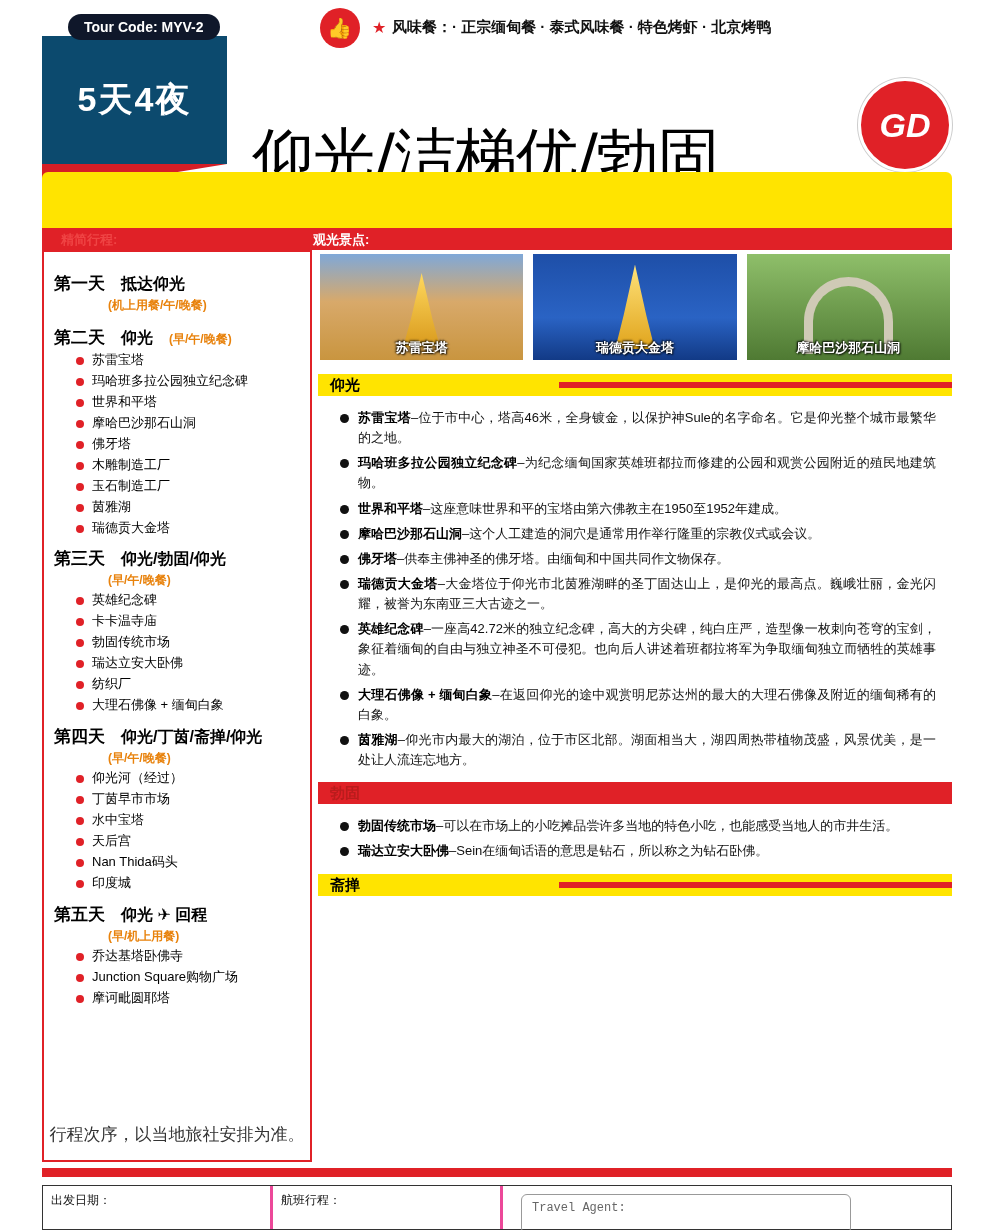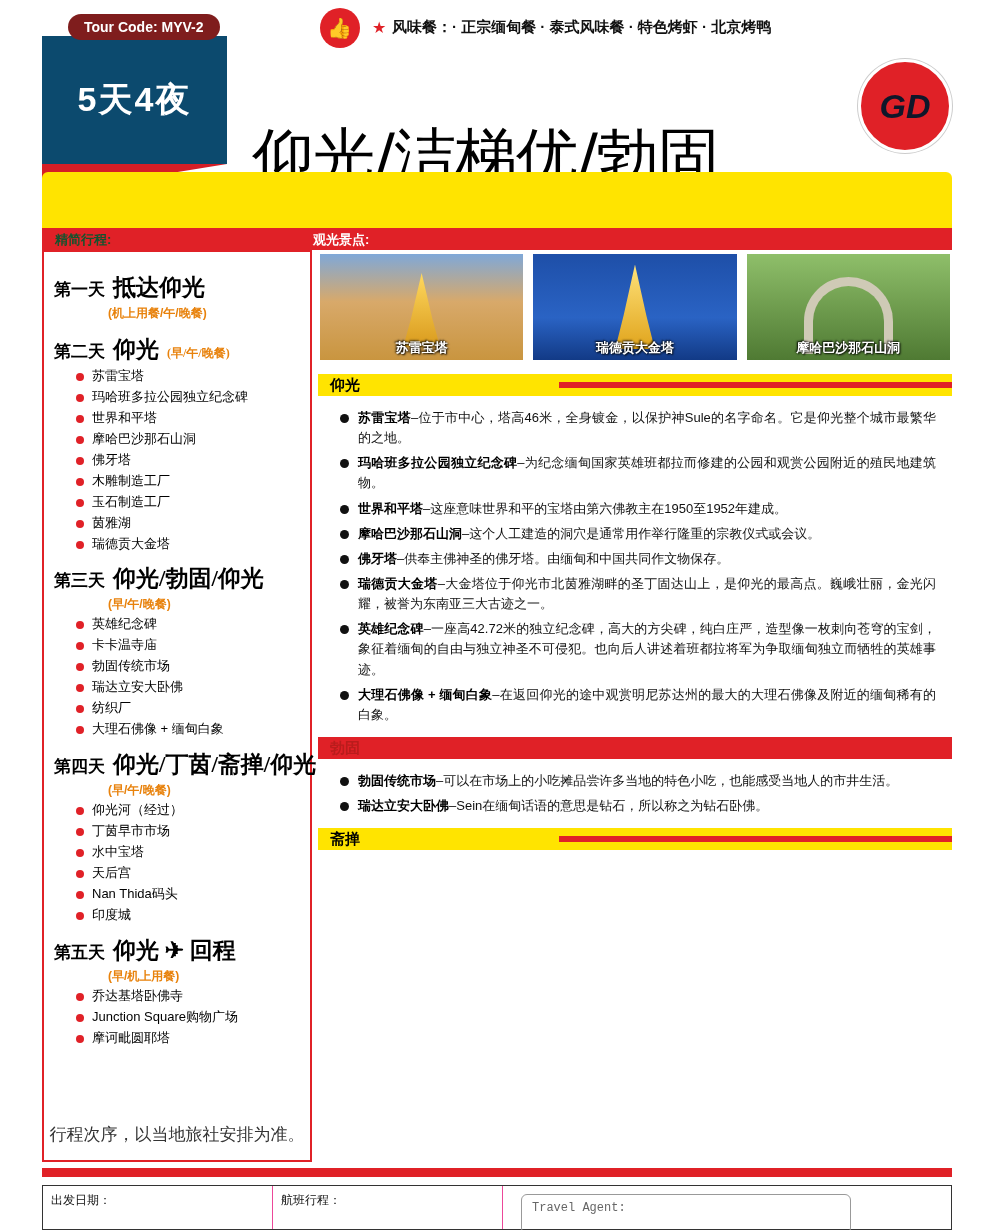--- a/index.html
+++ b/index.html
@@ -35,38 +35,38 @@
   }
   .main-title{
     position:absolute;left:210px;top:48px;
     font-size:62px;font-weight:normal;color:#000;
     letter-spacing:-1px;
     white-space:nowrap;
     font-family:"DejaVu Sans",sans-serif;
     margin-top:31px;
   }
   .logo{
-    position:absolute;right:0;top:23px;width:88px;height:88px;
+    position:absolute;right:0;top:42px;width:88px;height:88px;
     border-radius:50%;
     background:#e02127;
     border:3px solid #fff;
     box-shadow:0 0 0 1px #ccc;
     display:flex;align-items:center;justify-content:center;
-    color:#0f172a;font-size:34px;font-weight:bold;font-style:italic;
+    color:#ffffff;font-size:34px;font-weight:bold;font-style:italic;
   }
 
   
   .yellow-bar{
     position:absolute;left:42px;top:172px;width:910px;height:56px;
     background:#ffe400;
     border-radius:6px 6px 0 0;
   }
   .tour-code{
     position:absolute;left:68px;top:14px;
-    background:#7f1d1d;color:#fff;
+    background:#0f172a;color:#fff;
     font-size:14px;font-weight:bold;
     padding:5px 16px;border-radius:14px;
     white-space:nowrap;
   }
   .thumb-icon{
     position:absolute;left:320px;top:8px;width:40px;height:40px;
     border-radius:50%;background:#e02127;
     color:#fff;font-size:20px;
     display:flex;align-items:center;justify-content:center;
   }
@@ -78,42 +78,41 @@
     font-size:15px;font-weight:bold;color:#111;
     white-space:nowrap;
   }
 
   
   .red-stripe{
     position:absolute;left:42px;top:228px;width:910px;height:22px;
     background:#e02127;
   }
   .stripe-label-left{
-    position:absolute;left:55px;top:231px;color:#14532d;font-size:13px;font-weight:bold;
+    position:absolute;left:61px;top:231px;color:#ef4444;font-size:13px;font-weight:bold;
   }
   .stripe-label-right{
     position:absolute;left:313px;top:231px;color:#fff;font-size:13px;font-weight:bold;
   }
 
   
   .left-col{
     position:absolute;left:42px;top:250px;width:270px;height:912px;
     border:2px solid #e02127;
     box-sizing:border-box;
     background:#fff;
     padding:8px 0 0 0;
   }
   .day-block{margin:0 0 4px 0;padding:0 10px;}
   .day-head{
-    display:flex;align-items:baseline;gap:8px;
+    display:flex;align-items:baseline;gap:16px;
     margin-top:12px;
-    font-family:Liberation Serif, serif;
   }
   .day-num{font-size:17px;font-weight:bold;color:#000;white-space:nowrap;}
-  .day-title{font-size:23px;font-weight:bold;color:#000;white-space:nowrap;}
+  .day-title{font-size:16px;font-weight:bold;color:#000;white-space:nowrap;}
   .day-meals{
     font-size:12px;color:#e8820c;font-weight:bold;
     margin:2px 0 2px 54px;
   }
   .day-meals-inline{font-size:12px;color:#e8820c;font-weight:bold;}
   ul.spots{list-style:none;margin:4px 0 0 0;padding:0 0 0 22px;}
   ul.spots li{
     position:relative;font-size:13px;color:#000;
     padding:0 0 0 16px;margin:0 0 6px 0;line-height:1.15;
   }
@@ -194,21 +193,21 @@
   
   .footer-rule{
     position:absolute;left:42px;top:1168px;width:910px;height:9px;background:#e02127;
   }
   .footer{
     position:absolute;left:42px;top:1185px;width:910px;height:45px;
     border:1px solid #333;box-sizing:border-box;
     display:flex;
   }
   .f-cell{
-    border-right:1px solid #ec4899;box-sizing:border-box;
+    border-right:3px solid #ec4899;box-sizing:border-box;
     padding:6px 8px;font-size:12px;color:#111;
   }
   .f1{width:230px;}
   .f2{width:230px;}
   .f3{flex:1;border-right:none;position:relative;}
   .agent-box{
     position:absolute;left:18px;top:8px;width:330px;height:40px;
     border:1px solid #999;border-radius:6px;
     font-size:12px;color:#666;padding:6px 0 0 10px;box-sizing:border-box;
     font-family:"Liberation Mono","DejaVu Sans Mono",monospace;
@@ -328,20 +327,21 @@
         </div>
         <ul class="details">
           <li><b>苏雷宝塔</b><span>–</span><span>位于市中心，塔高46米，全身镀金，以保护神Sule的名字命名。它是仰光整个城市最繁华的之地。</span></li>
           <li><b>玛哈班多拉公园独立纪念碑</b><span>–</span><span>为纪念缅甸国家英雄班都拉而修建的公园和观赏公园附近的殖民地建筑物。</span></li>
           <li><b>世界和平塔</b><span>–</span><span>这座意味世界和平的宝塔由第六佛教主在1950至1952年建成。</span></li>
           <li><b>摩哈巴沙那石山洞</b><span>–</span><span>这个人工建造的洞穴是通常用作举行隆重的宗教仪式或会议。</span></li>
           <li><b>佛牙塔</b><span>–</span><span>供奉主佛神圣的佛牙塔。由缅甸和中国共同作文物保存。</span></li>
           <li><b>瑞德贡大金塔</b><span>–</span><span>大金塔位于仰光市北茵雅湖畔的圣丁固达山上，是仰光的最高点。巍峨壮丽，金光闪耀，被誉为东南亚三大古迹之一。</span></li>
           <li><b>英雄纪念碑</b><span>–</span><span>一座高42.72米的独立纪念碑，高大的方尖碑，纯白庄严，造型像一枚刺向苍穹的宝剑，象征着缅甸的自由与独立神圣不可侵犯。也向后人讲述着班都拉将军为争取缅甸独立而牺牲的英雄事迹。</span></li>
           <li><b>大理石佛像 + 缅甸白象</b><span>–</span><span>在返回仰光的途中观赏明尼苏达州的最大的大理石佛像及附近的缅甸稀有的白象。</span></li>
+          <li><b>茵雅湖</b><span>–</span><span>仰光市内最大的湖泊，位于市区北部。湖面相当大，湖四周热带植物茂盛，风景优美，是一处让人流连忘地方。</span></li>
         </ul>
         <div class="sec-head red">
           <div class="bar"></div>
           <div class="txt">勃固</div>
         </div>
         <ul class="details">
           <li><b>勃固传统市场</b><span>–</span><span>可以在市场上的小吃摊品尝许多当地的特色小吃，也能感受当地人的市井生活。</span></li>
           <li><b>瑞达立安大卧佛</b><span>–</span><span>Sein在缅甸话语的意思是钻石，所以称之为钻石卧佛。</span></li>
         </ul>
         <div class="sec-head yellow">

